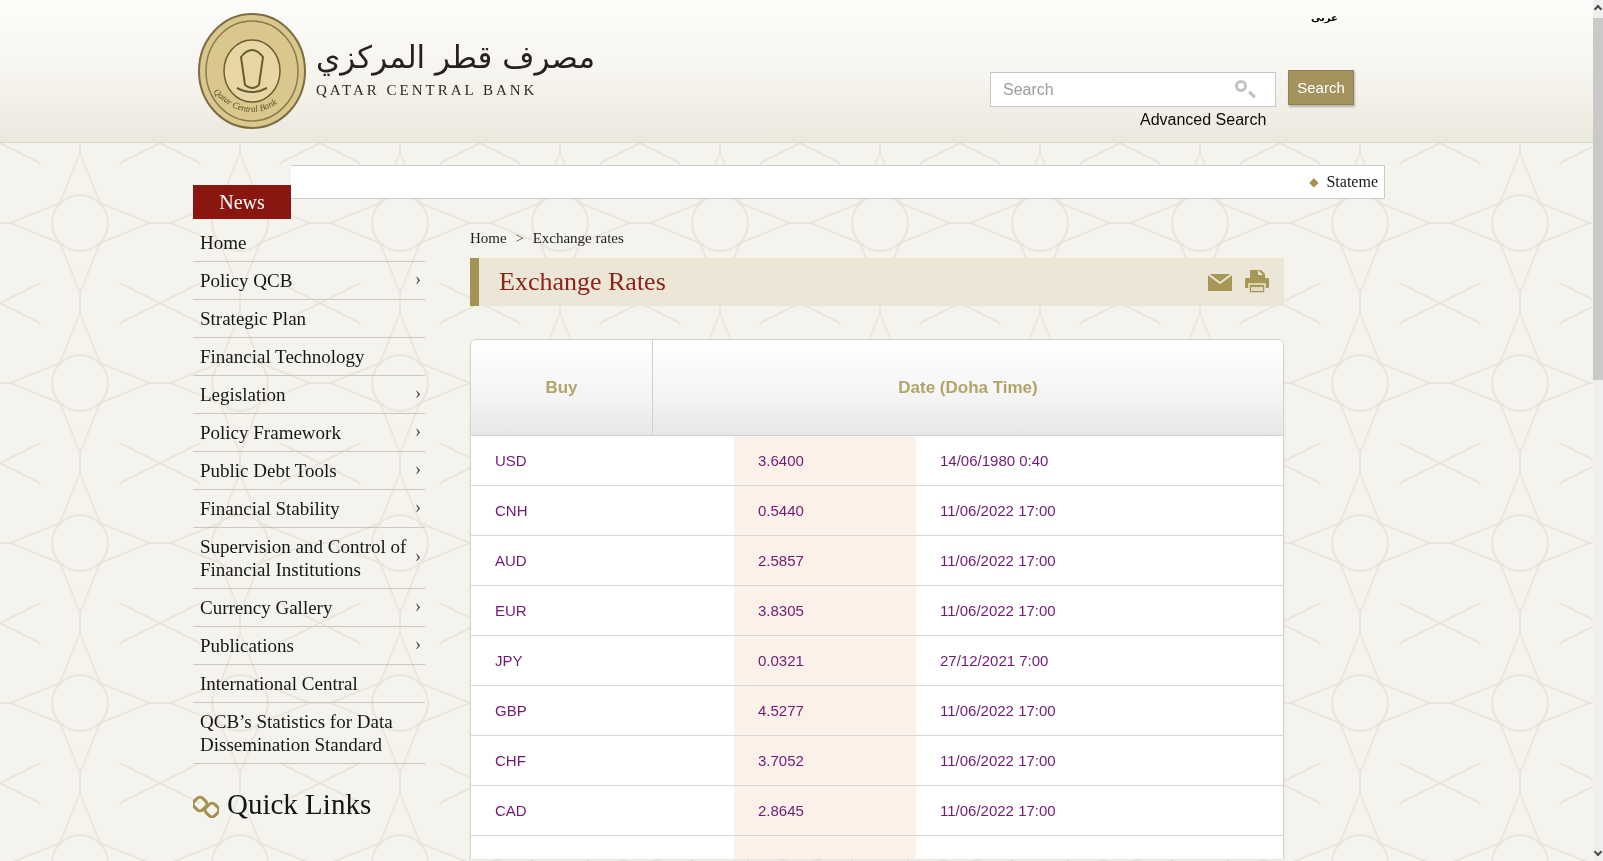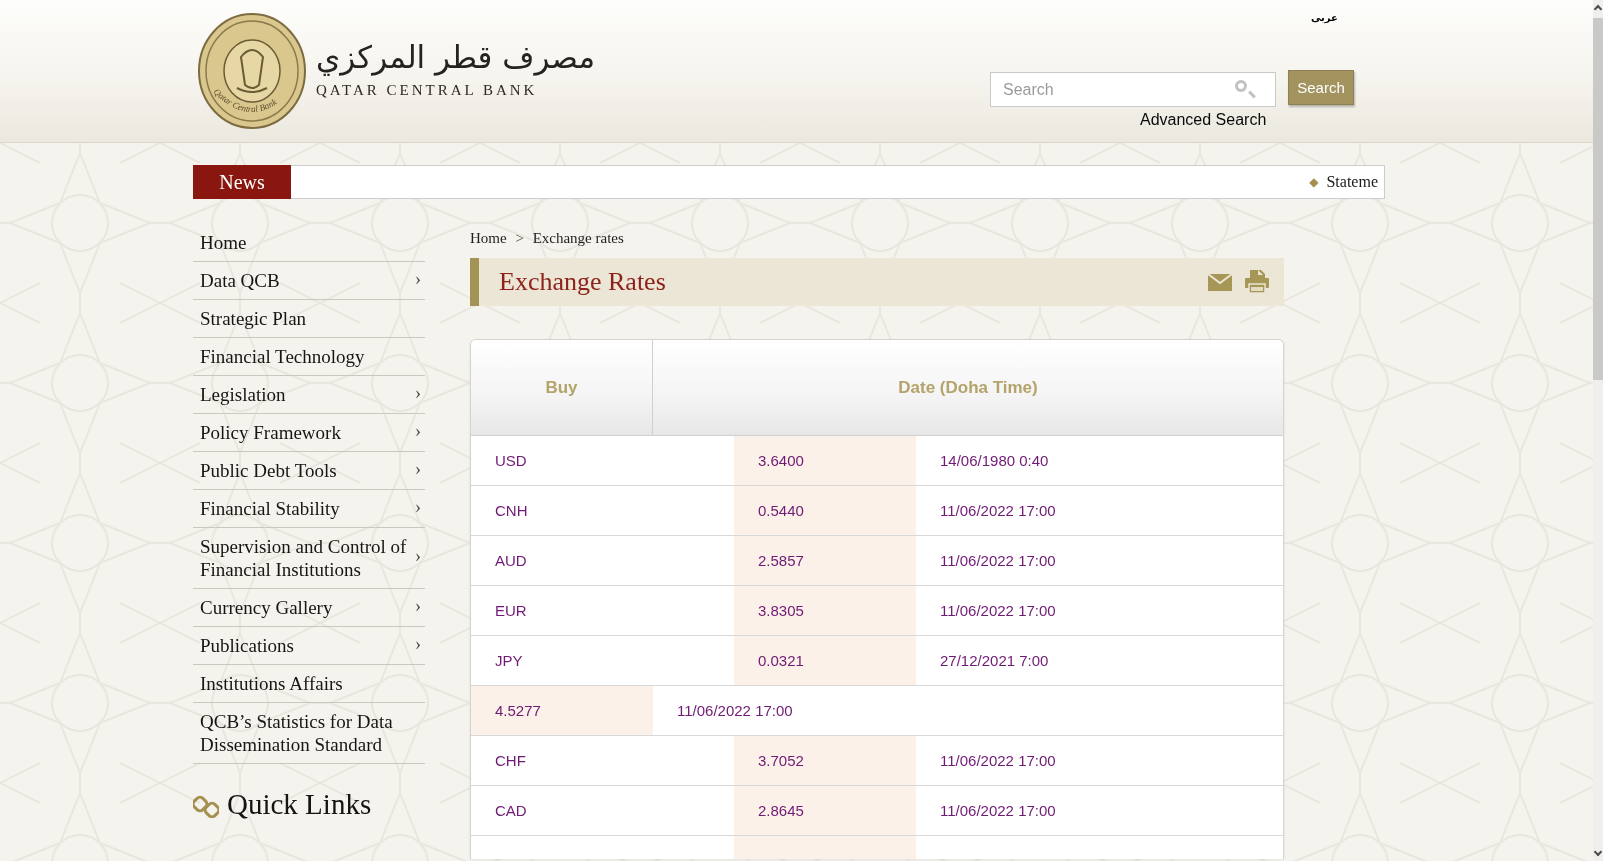--- a/index.html
+++ b/index.html
@@ -36,21 +36,21 @@
   .mag-icon .handle { position:absolute; left:13px; top:13px; width:8px; height:3px; background:#c2c2c2; transform:rotate(45deg); }
   .search-btn { position:absolute; left:1288px; top:70px; width:66px; height:35px; background:#a2935f;
                 border:1px solid #8e8050; box-shadow:1px 2px 2px rgba(0,0,0,.25); color:#fff;
                 font-family:"Liberation Sans", sans-serif; font-size:15px; cursor:pointer; }
   .adv-search { position:absolute; left:1140px; top:111px; font-family:"Liberation Sans", sans-serif;
                 font-size:16px; color:#0b0b0b; cursor:pointer; }
 
   
   #news { position:absolute; left:193px; top:165px; width:1192px; height:34px; display:flex; z-index:5; }
   .news-label { width:98px; height:34px; background:#8a170f; color:#fff; font-size:20px;
-                display:flex; align-items:center; justify-content:center; }
+                display:flex; align-items:center; justify-content:center;margin-top:20px; }
   .ticker { flex:1; background:#fff; border:1px solid #ccc; border-left:none; display:flex;
             align-items:center; justify-content:flex-end; padding-right:6px; overflow:hidden; }
   .diamond { color:#a5914f; font-size:12px; margin-right:8px; }
   .ticker-text { font-size:16px; color:#1a1a1a; white-space:nowrap; }
 
   
   #sidebar { position:absolute; left:193px; top:224px; width:232px; z-index:5; }
   .side-item { position:relative; border-bottom:1px solid #c9c7c0; padding:7px 18px 7px 7px;
                font-size:19px; color:#161614; line-height:23px; cursor:pointer; }
   .side-item:last-of-type { border-bottom:none; }
@@ -139,31 +139,31 @@
   <div class="news-label">News</div>
   <div class="ticker">
     <span class="diamond">◆</span>
     <span class="ticker-text">Stateme</span>
   </div>
 </div>
 
 <div id="sidebar">
 
 <div class="side-item"><span>Home</span></div>
-    <div class="side-item"><span>Data QCB</span><span class="side-chev">›</span></div>
+    <div class="side-item"><span>Policy QCB</span><span class="side-chev">›</span></div>
     <div class="side-item"><span>Strategic Plan</span></div>
     <div class="side-item"><span>Financial Technology</span></div>
     <div class="side-item"><span>Legislation</span><span class="side-chev">›</span></div>
     <div class="side-item"><span>Policy Framework</span><span class="side-chev">›</span></div>
     <div class="side-item"><span>Public Debt Tools</span><span class="side-chev">›</span></div>
     <div class="side-item"><span>Financial Stability</span><span class="side-chev">›</span></div>
     <div class="side-item"><span>Supervision and Control of Financial Institutions</span><span class="side-chev">›</span></div>
     <div class="side-item"><span>Currency Gallery</span><span class="side-chev">›</span></div>
     <div class="side-item"><span>Publications</span><span class="side-chev">›</span></div>
-    <div class="side-item"><span>Institutions Affairs</span></div>
+    <div class="side-item"><span>International Central</span></div>
     <div class="side-item"><span>QCB’s Statistics for Data Dissemination Standard</span></div>
     <div class="quick-links">
       <svg class="chain-icon" viewBox="0 0 26 26">
         <rect x="1" y="6" width="12" height="12" rx="4" transform="rotate(-45 7 12)" fill="none" stroke="#a5914f" stroke-width="3"></rect>
         <rect x="13" y="12" width="12" height="12" rx="4" transform="rotate(-45 19 18)" fill="none" stroke="#a5914f" stroke-width="3"></rect>
       </svg>
       <span>Quick Links</span>
     </div>
   </div>
 
@@ -219,20 +219,21 @@
           <div class="tcell currency">EUR</div>
           <div class="tcell buy">3.8305</div>
           <div class="tcell date">11/06/2022 17:00</div>
         </div>
         <div class="trow">
           <div class="tcell currency">JPY</div>
           <div class="tcell buy">0.0321</div>
           <div class="tcell date">27/12/2021 7:00</div>
         </div>
         <div class="trow">
+          <div class="tcell currency">GBP</div>
           <div class="tcell buy">4.5277</div>
           <div class="tcell date">11/06/2022 17:00</div>
         </div>
         <div class="trow">
           <div class="tcell currency">CHF</div>
           <div class="tcell buy">3.7052</div>
           <div class="tcell date">11/06/2022 17:00</div>
         </div>
         <div class="trow">
           <div class="tcell currency">CAD</div>

